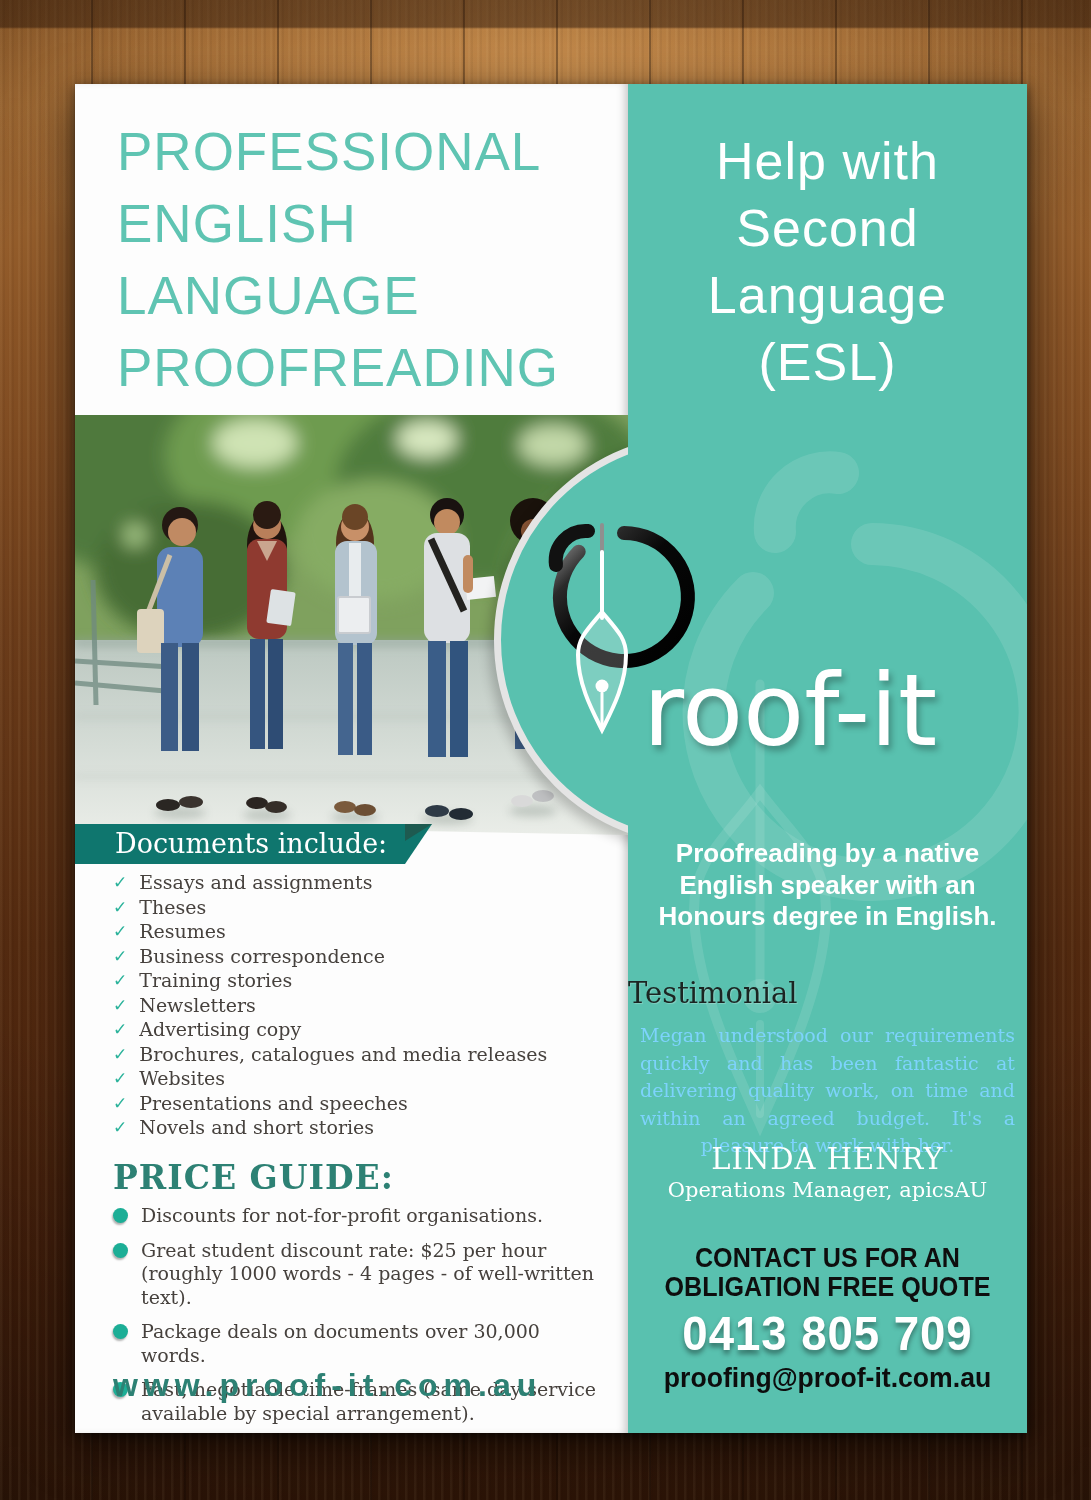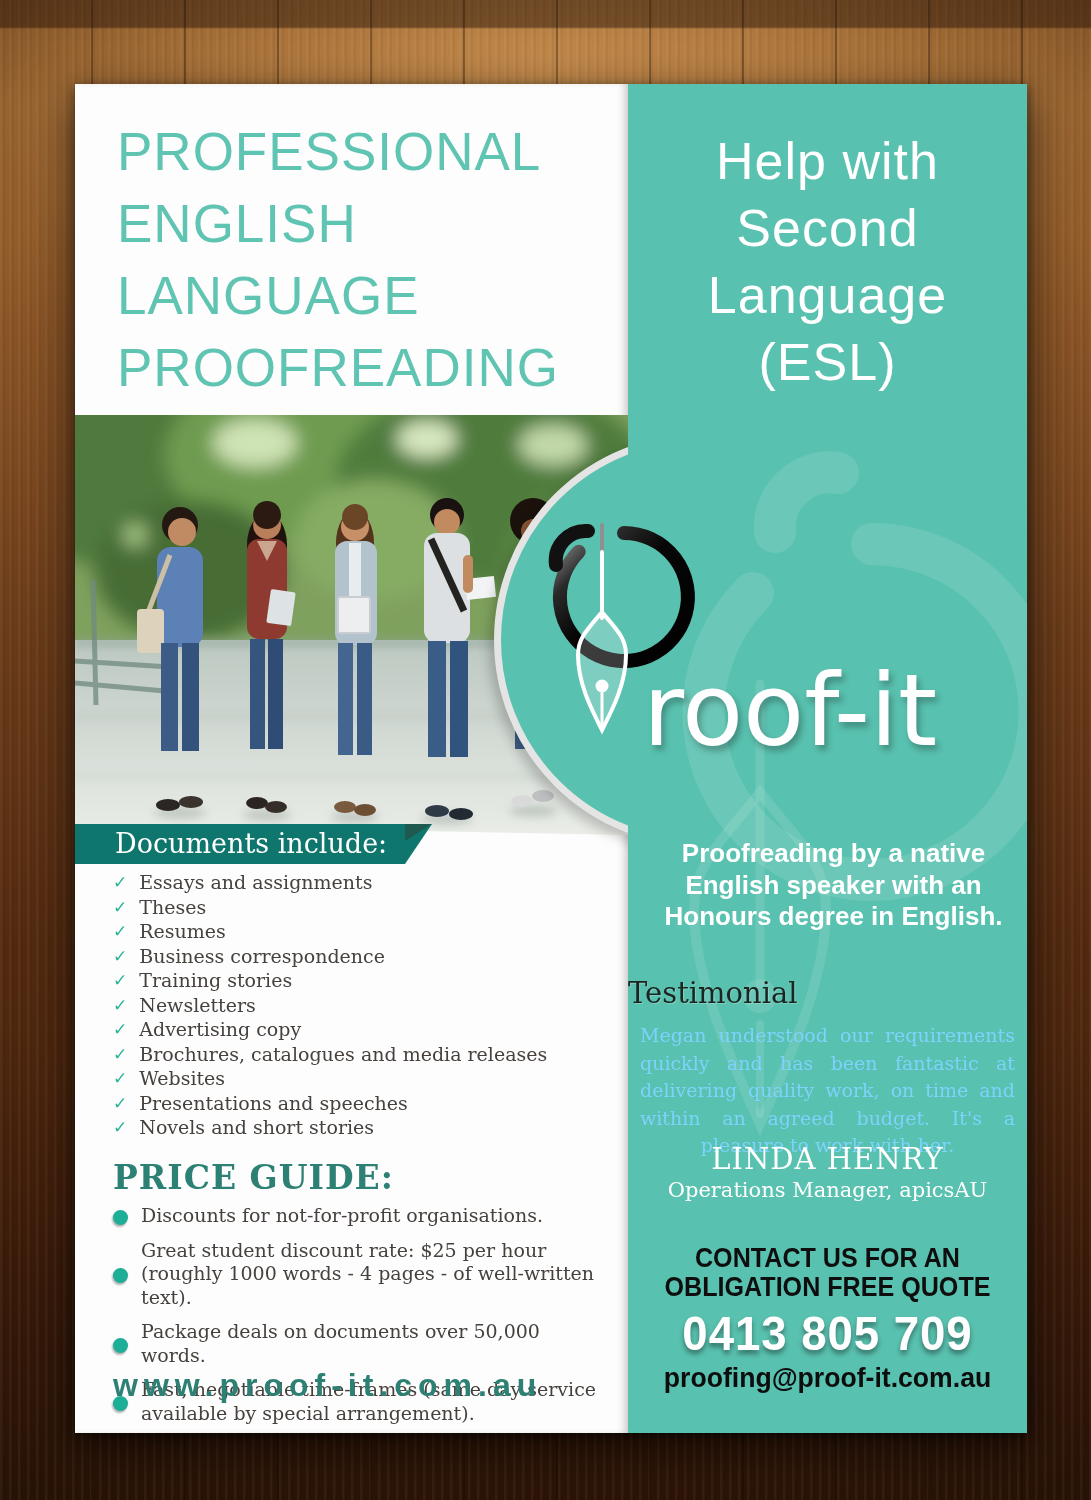--- a/index.html
+++ b/index.html
@@ -36,36 +36,36 @@
     clip-path:polygon(0 0,100% 0,0 100%);}
   .checklist{position:absolute;left:38px;top:786px;z-index:2;list-style:none;margin:0;padding:0;}
   .checklist li{display:flex;align-items:flex-start;height:24.5px;
     font-family:"DejaVu Serif","Liberation Serif",serif;font-size:19px;color:#46413d;}
   .check{color:#2cb39b;font-family:"DejaVu Sans",sans-serif;font-weight:bold;font-size:17px;
     margin-right:12px;line-height:24.5px;}
   .checklist .lbl{line-height:24.5px;white-space:nowrap;}
   .price-title{position:absolute;left:38px;top:1074px;z-index:2;color:#2d8174;
     font-family:"DejaVu Serif","Liberation Serif",serif;font-size:33px;letter-spacing:1px;font-weight:bold;}
   .price-list{position:absolute;left:38px;top:1120px;width:485px;z-index:2;list-style:none;margin:0;padding:0;}
-  .price-list li{display:flex;align-items:center;margin-bottom:11px;
+  .price-list li{display:flex;align-items:flex-start;margin-bottom:11px;
     font-family:"DejaVu Serif","Liberation Serif",serif;font-size:19px;line-height:23.5px;color:#46413d;}
   .dot{flex:none;width:15px;height:15px;border-radius:50%;background:#1cae96;
     margin:4px 13px 0 0;box-shadow:-1px 2px 2px rgba(0,0,0,.3);}
   .website{position:absolute;left:38px;top:1283px;z-index:2;color:#2d8174;
     font-weight:bold;font-size:32px;letter-spacing:6px;}
   
   .r-headline{position:absolute;left:553px;top:44px;width:399px;z-index:5;color:#fff;
     text-align:center;font-size:52px;line-height:67px;font-weight:400;letter-spacing:1px;}
   .wm{position:absolute;left:553px;top:340px;width:399px;height:760px;z-index:4;}
   .logo-mark{position:absolute;left:440px;top:410px;width:230px;height:260px;z-index:6;}
   .logo-word{position:absolute;left:568px;top:577px;z-index:6;color:#fff;
     font-family:"DejaVu Sans",sans-serif;font-size:100px;line-height:1;
     text-shadow:3px 5px 6px rgba(0,0,0,.28);}
   .tagline{position:absolute;left:553px;top:754px;width:399px;z-index:5;color:#fff;text-align:center;
-    font-weight:700;font-size:26px;line-height:31.5px;margin-left:6px;}
+    font-weight:700;font-size:26px;line-height:31.5px;}
   .t-title{position:absolute;left:553px;top:892px;width:399px;z-index:5;color:#1b2522;text-align:left;
     font-family:"DejaVu Serif","Liberation Serif",serif;font-size:29px;
     text-shadow:1px 1px 1px rgba(255,255,255,.25);}
   .t-quote{position:absolute;left:565px;top:938px;width:375px;z-index:5;color:#7dd3fc;
     font-family:"DejaVu Serif","Liberation Serif",serif;font-size:19px;line-height:27.5px;
     text-align:justify;text-align-last:center;}
   .t-name{position:absolute;left:553px;top:1058px;width:399px;z-index:5;color:#fff;text-align:center;
     font-family:"DejaVu Serif","Liberation Serif",serif;font-size:29px;letter-spacing:1px;}
   .t-role{position:absolute;left:553px;top:1094px;width:399px;z-index:5;color:#fff;text-align:center;
     font-family:"DejaVu Serif","Liberation Serif",serif;font-size:21px;}
@@ -263,21 +263,21 @@
       <li>
           <span class="dot"></span>
           <span>Discounts for not-for-profit organisations.</span>
         </li>
       <li>
           <span class="dot"></span>
           <span>Great student discount rate: $25 per hour (roughly 1000 words - 4 pages - of well-written text).</span>
         </li>
       <li>
           <span class="dot"></span>
-          <span>Package deals on documents over 50,000 words.</span>
+          <span>Package deals on documents over 30,000 words.</span>
         </li>
       <li>
           <span class="dot"></span>
           <span>Fast, negotiable time-frames (same day service available by special arrangement).</span>
         </li>
     </ul>
     <div class="website">www.proof-it.com.au</div>
 
     <div class="r-headline">
       <div>Help with</div>

